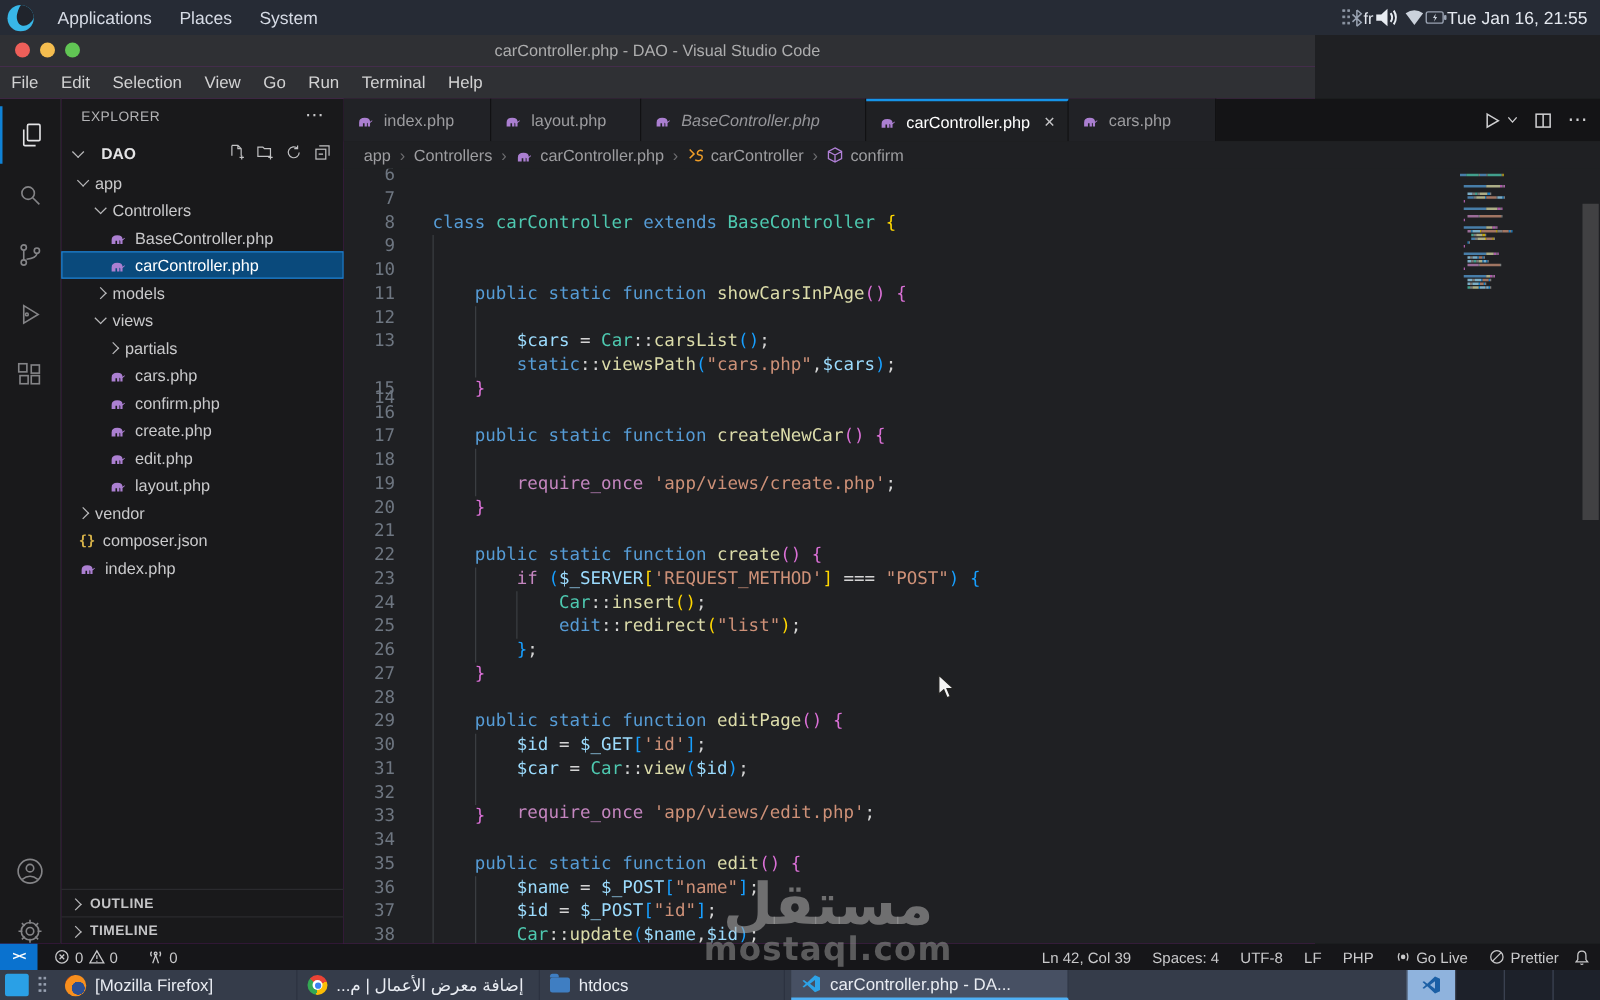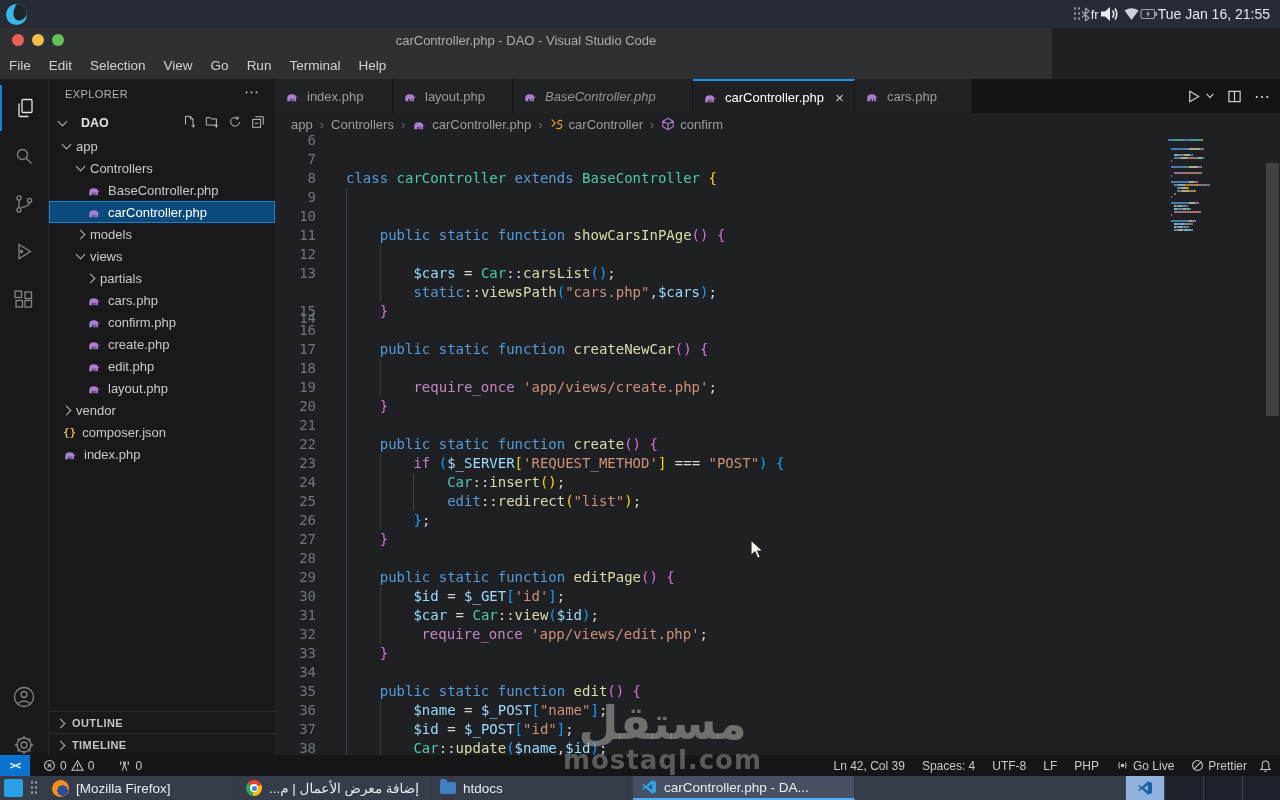--- a/index.html
+++ b/index.html
@@ -129,20 +129,25 @@
      font-family:"DejaVu Sans",sans-serif;}
   .cursor{position:absolute;left:750px;top:539px;z-index:50;pointer-events:none;}
 </style>
 </head>
 <body>
 
 <div class="screen">
 
   <div class="top-panel">
     <div class="distro-logo"></div>
+    <div id="top-menus" style="display:flex">
+        <div class="panel-menu">Applications</div>
+        <div class="panel-menu">Places</div>
+        <div class="panel-menu">System</div>
+      </div>
     <div class="panel-right">
       <div class="grip"></div>
       <svg width="11" height="15" viewBox="0 0 11 15">
         <path d="M5.5 1 L5.5 14 M5.5 1 L9 4 L2 10.5 M5.5 14 L9 11 L2 4.5" stroke="#9aa3b2" stroke-width="1.2" fill="none"></path>
       </svg>
       <span class="kbd-layout">fr</span>
       <svg width="24" height="18" viewBox="0 0 24 18">
         <polygon points="2,6.5 6,6.5 11,2 11,16 6,11.5 2,11.5" fill="#e8ecf2"></polygon>
         <path d="M13.5 5.5 Q16 9 13.5 12.5 M16 3.5 Q19.5 9 16 14.5" stroke="#e8ecf2" stroke-width="1.6" fill="none"></path>
       </svg>
@@ -481,21 +486,21 @@
               <div class="cline" style="top: 300px;"><span class="tok-p">    </span><span class="tok-k">public static function </span><span class="tok-f">create</span><span class="tok-b2">()</span><span class="tok-p"> </span><span class="tok-b2">{</span></div>
               <div class="cline" style="top: 319px;"><span class="tok-p">        </span><span class="tok-c">if</span><span class="tok-p"> </span><span class="tok-b3">(</span><span class="tok-v">$_SERVER</span><span class="tok-b1">[</span><span class="tok-s">'REQUEST_METHOD'</span><span class="tok-b1">]</span><span class="tok-p"> === </span><span class="tok-s">"POST"</span><span class="tok-b3">)</span><span class="tok-p"> </span><span class="tok-b3">{</span></div>
               <div class="cline" style="top: 338px;"><span class="tok-p">            </span><span class="tok-t">Car</span><span class="tok-p">::</span><span class="tok-f">insert</span><span class="tok-b1">()</span><span class="tok-p">;</span></div>
               <div class="cline" style="top: 357px;"><span class="tok-p">            </span><span class="tok-k">edit</span><span class="tok-p">::</span><span class="tok-f">redirect</span><span class="tok-b1">(</span><span class="tok-s">"list"</span><span class="tok-b1">)</span><span class="tok-p">;</span></div>
               <div class="cline" style="top: 376px;"><span class="tok-p">        </span><span class="tok-b3">}</span><span class="tok-p">;</span></div>
               <div class="cline" style="top: 395px;"><span class="tok-p">    </span><span class="tok-b2">}</span></div>
               <div class="cline" style="top: 414px;"></div>
               <div class="cline" style="top: 433px;"><span class="tok-p">    </span><span class="tok-k">public static function </span><span class="tok-f">editPage</span><span class="tok-b2">()</span><span class="tok-p"> </span><span class="tok-b2">{</span></div>
               <div class="cline" style="top: 452px;"><span class="tok-p">        </span><span class="tok-v">$id</span><span class="tok-p"> = </span><span class="tok-v">$_GET</span><span class="tok-b3">[</span><span class="tok-s">'id'</span><span class="tok-b3">]</span><span class="tok-p">;</span></div>
               <div class="cline" style="top: 471px;"><span class="tok-p">        </span><span class="tok-v">$car</span><span class="tok-p"> = </span><span class="tok-t">Car</span><span class="tok-p">::</span><span class="tok-f">view</span><span class="tok-b3">(</span><span class="tok-v">$id</span><span class="tok-b3">)</span><span class="tok-p">;</span></div>
-              <div class="cline" style="top: 490px; padding-left: 8px;"><span class="tok-p">        </span><span class="tok-c">require_once</span><span class="tok-p"> </span><span class="tok-s">'app/views/edit.php'</span><span class="tok-p">;</span></div>
+              <div class="cline" style="top: 506px;"><span class="tok-p">        </span><span class="tok-c">require_once</span><span class="tok-p"> </span><span class="tok-s">'app/views/edit.php'</span><span class="tok-p">;</span></div>
               <div class="cline" style="top: 509px;"><span class="tok-p">    </span><span class="tok-b2">}</span></div>
               <div class="cline" style="top: 528px;"></div>
               <div class="cline" style="top: 547px;"><span class="tok-p">    </span><span class="tok-k">public static function </span><span class="tok-f">edit</span><span class="tok-b2">()</span><span class="tok-p"> </span><span class="tok-b2">{</span></div>
               <div class="cline" style="top: 566px;"><span class="tok-p">        </span><span class="tok-v">$name</span><span class="tok-p"> = </span><span class="tok-v">$_POST</span><span class="tok-b3">[</span><span class="tok-s">"name"</span><span class="tok-b3">]</span><span class="tok-p">;</span></div>
               <div class="cline" style="top: 585px;"><span class="tok-p">        </span><span class="tok-v">$id</span><span class="tok-p"> = </span><span class="tok-v">$_POST</span><span class="tok-b3">[</span><span class="tok-s">"id"</span><span class="tok-b3">]</span><span class="tok-p">;</span></div>
               <div class="cline" style="top: 604px;"><span class="tok-p">        </span><span class="tok-t">Car</span><span class="tok-p">::</span><span class="tok-f">update</span><span class="tok-b3">(</span><span class="tok-v">$name</span><span class="tok-p">,</span><span class="tok-v">$id</span><span class="tok-b3">)</span><span class="tok-p">;</span></div>
             </div>
         </div>
 
         <div class="minimap" id="minimap">

